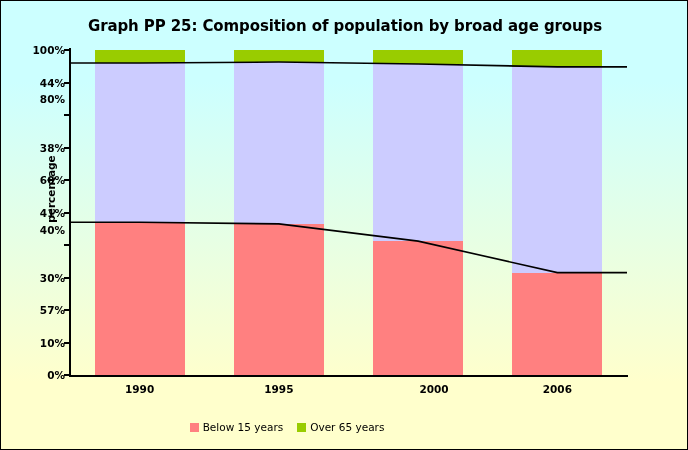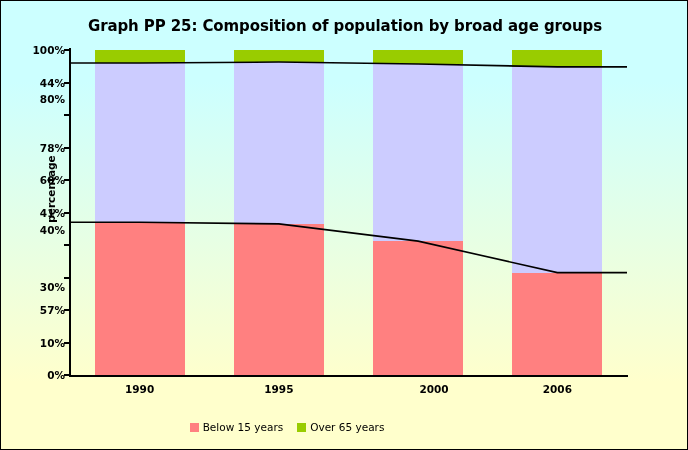--- a/index.html
+++ b/index.html
@@ -173,25 +173,25 @@
 <div id="chart-root">
 
   <div id="chart-title">Graph PP 25: Composition of population by broad age groups</div>
 
   <div id="y-axis-title">percentage</div>
 
   <div id="y-tick-labels">
       <div class="y-tick-label" style="top: 374px;">0%</div>
       <div class="y-tick-label" style="top: 341.5px;">10%</div>
       <div class="y-tick-label" style="top: 309px;">57%</div>
-      <div class="y-tick-label" style="top: 276.5px; margin-top: 9px;">30%</div>
+      <div class="y-tick-label" style="top: 276.5px;">30%</div>
       <div class="y-tick-label" style="top: 229px;">40%</div>
       <div class="y-tick-label" style="top: 211.5px;">41%</div>
       <div class="y-tick-label" style="top: 179px;">60%</div>
-      <div class="y-tick-label" style="top: 146.5px;">78%</div>
+      <div class="y-tick-label" style="top: 146.5px;">38%</div>
       <div class="y-tick-label" style="top: 98px;">80%</div>
       <div class="y-tick-label" style="top: 81.5px;">44%</div>
       <div class="y-tick-label" style="top: 49px;">100%</div>
     </div>
 
   <div id="y-axis-line"></div>
   <div id="x-axis-line"></div>
 
   <div id="plot-area">
     <div class="bar-group" style="left: 24.625px; height: 325px;">

